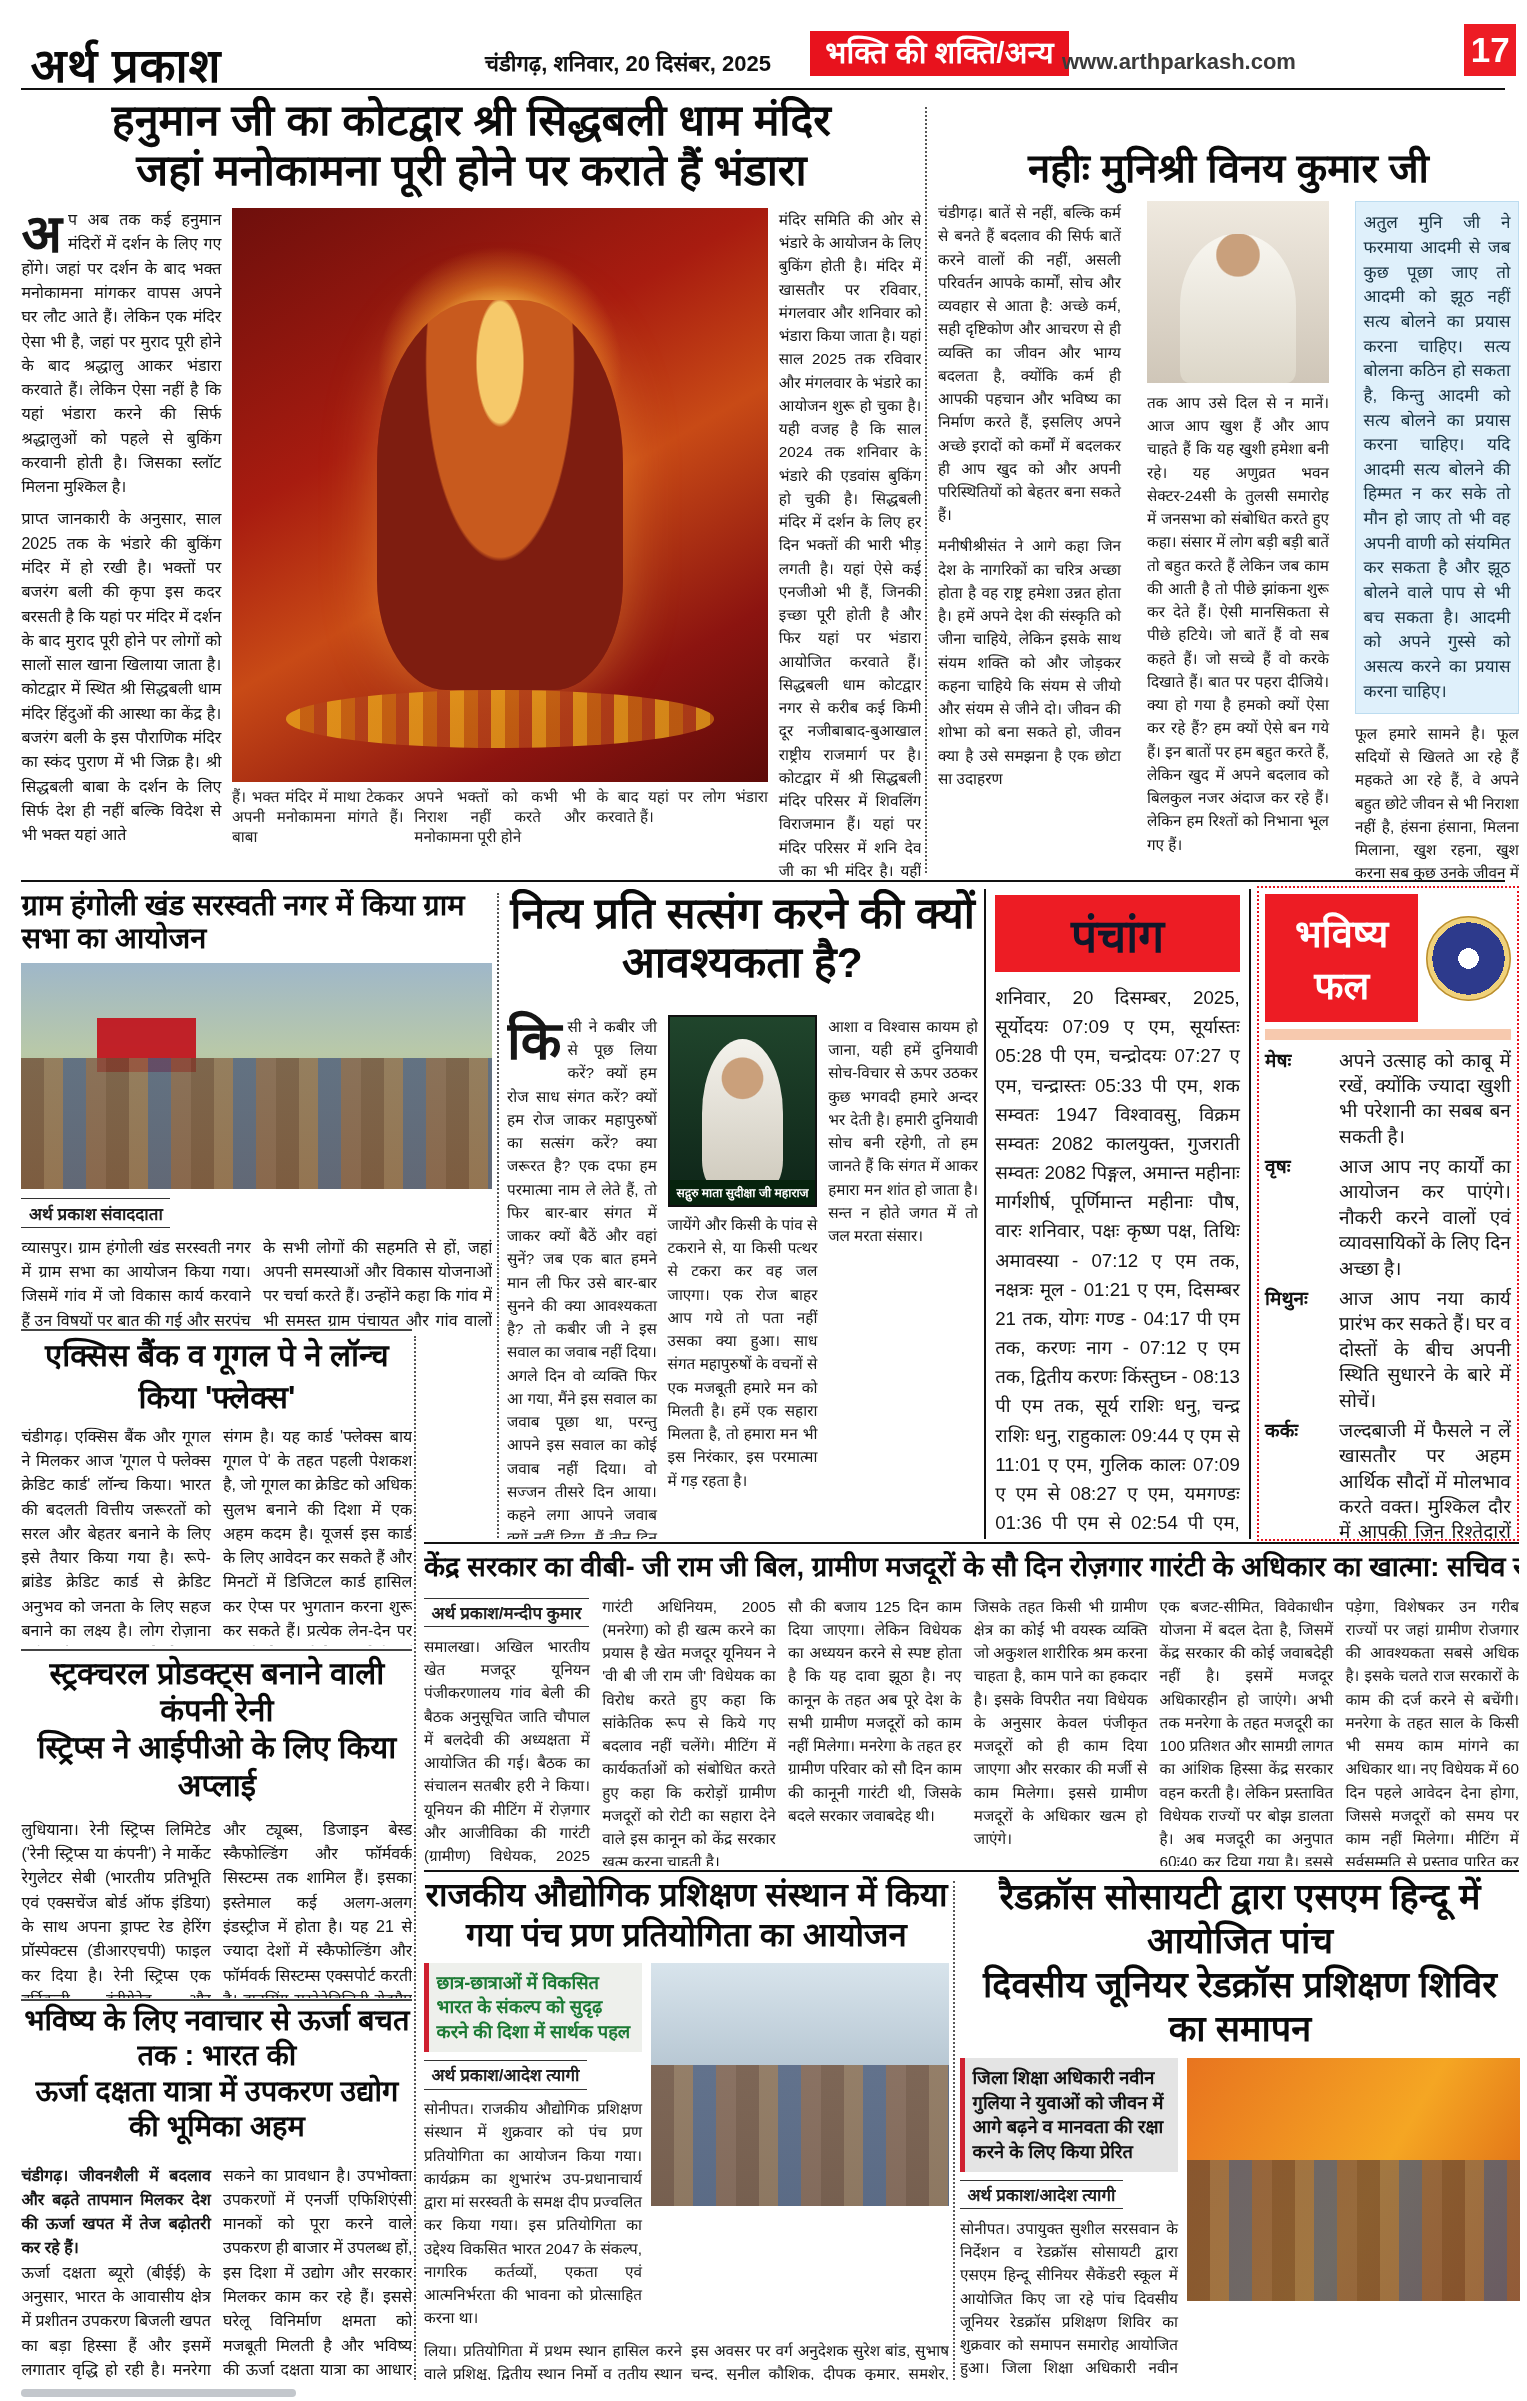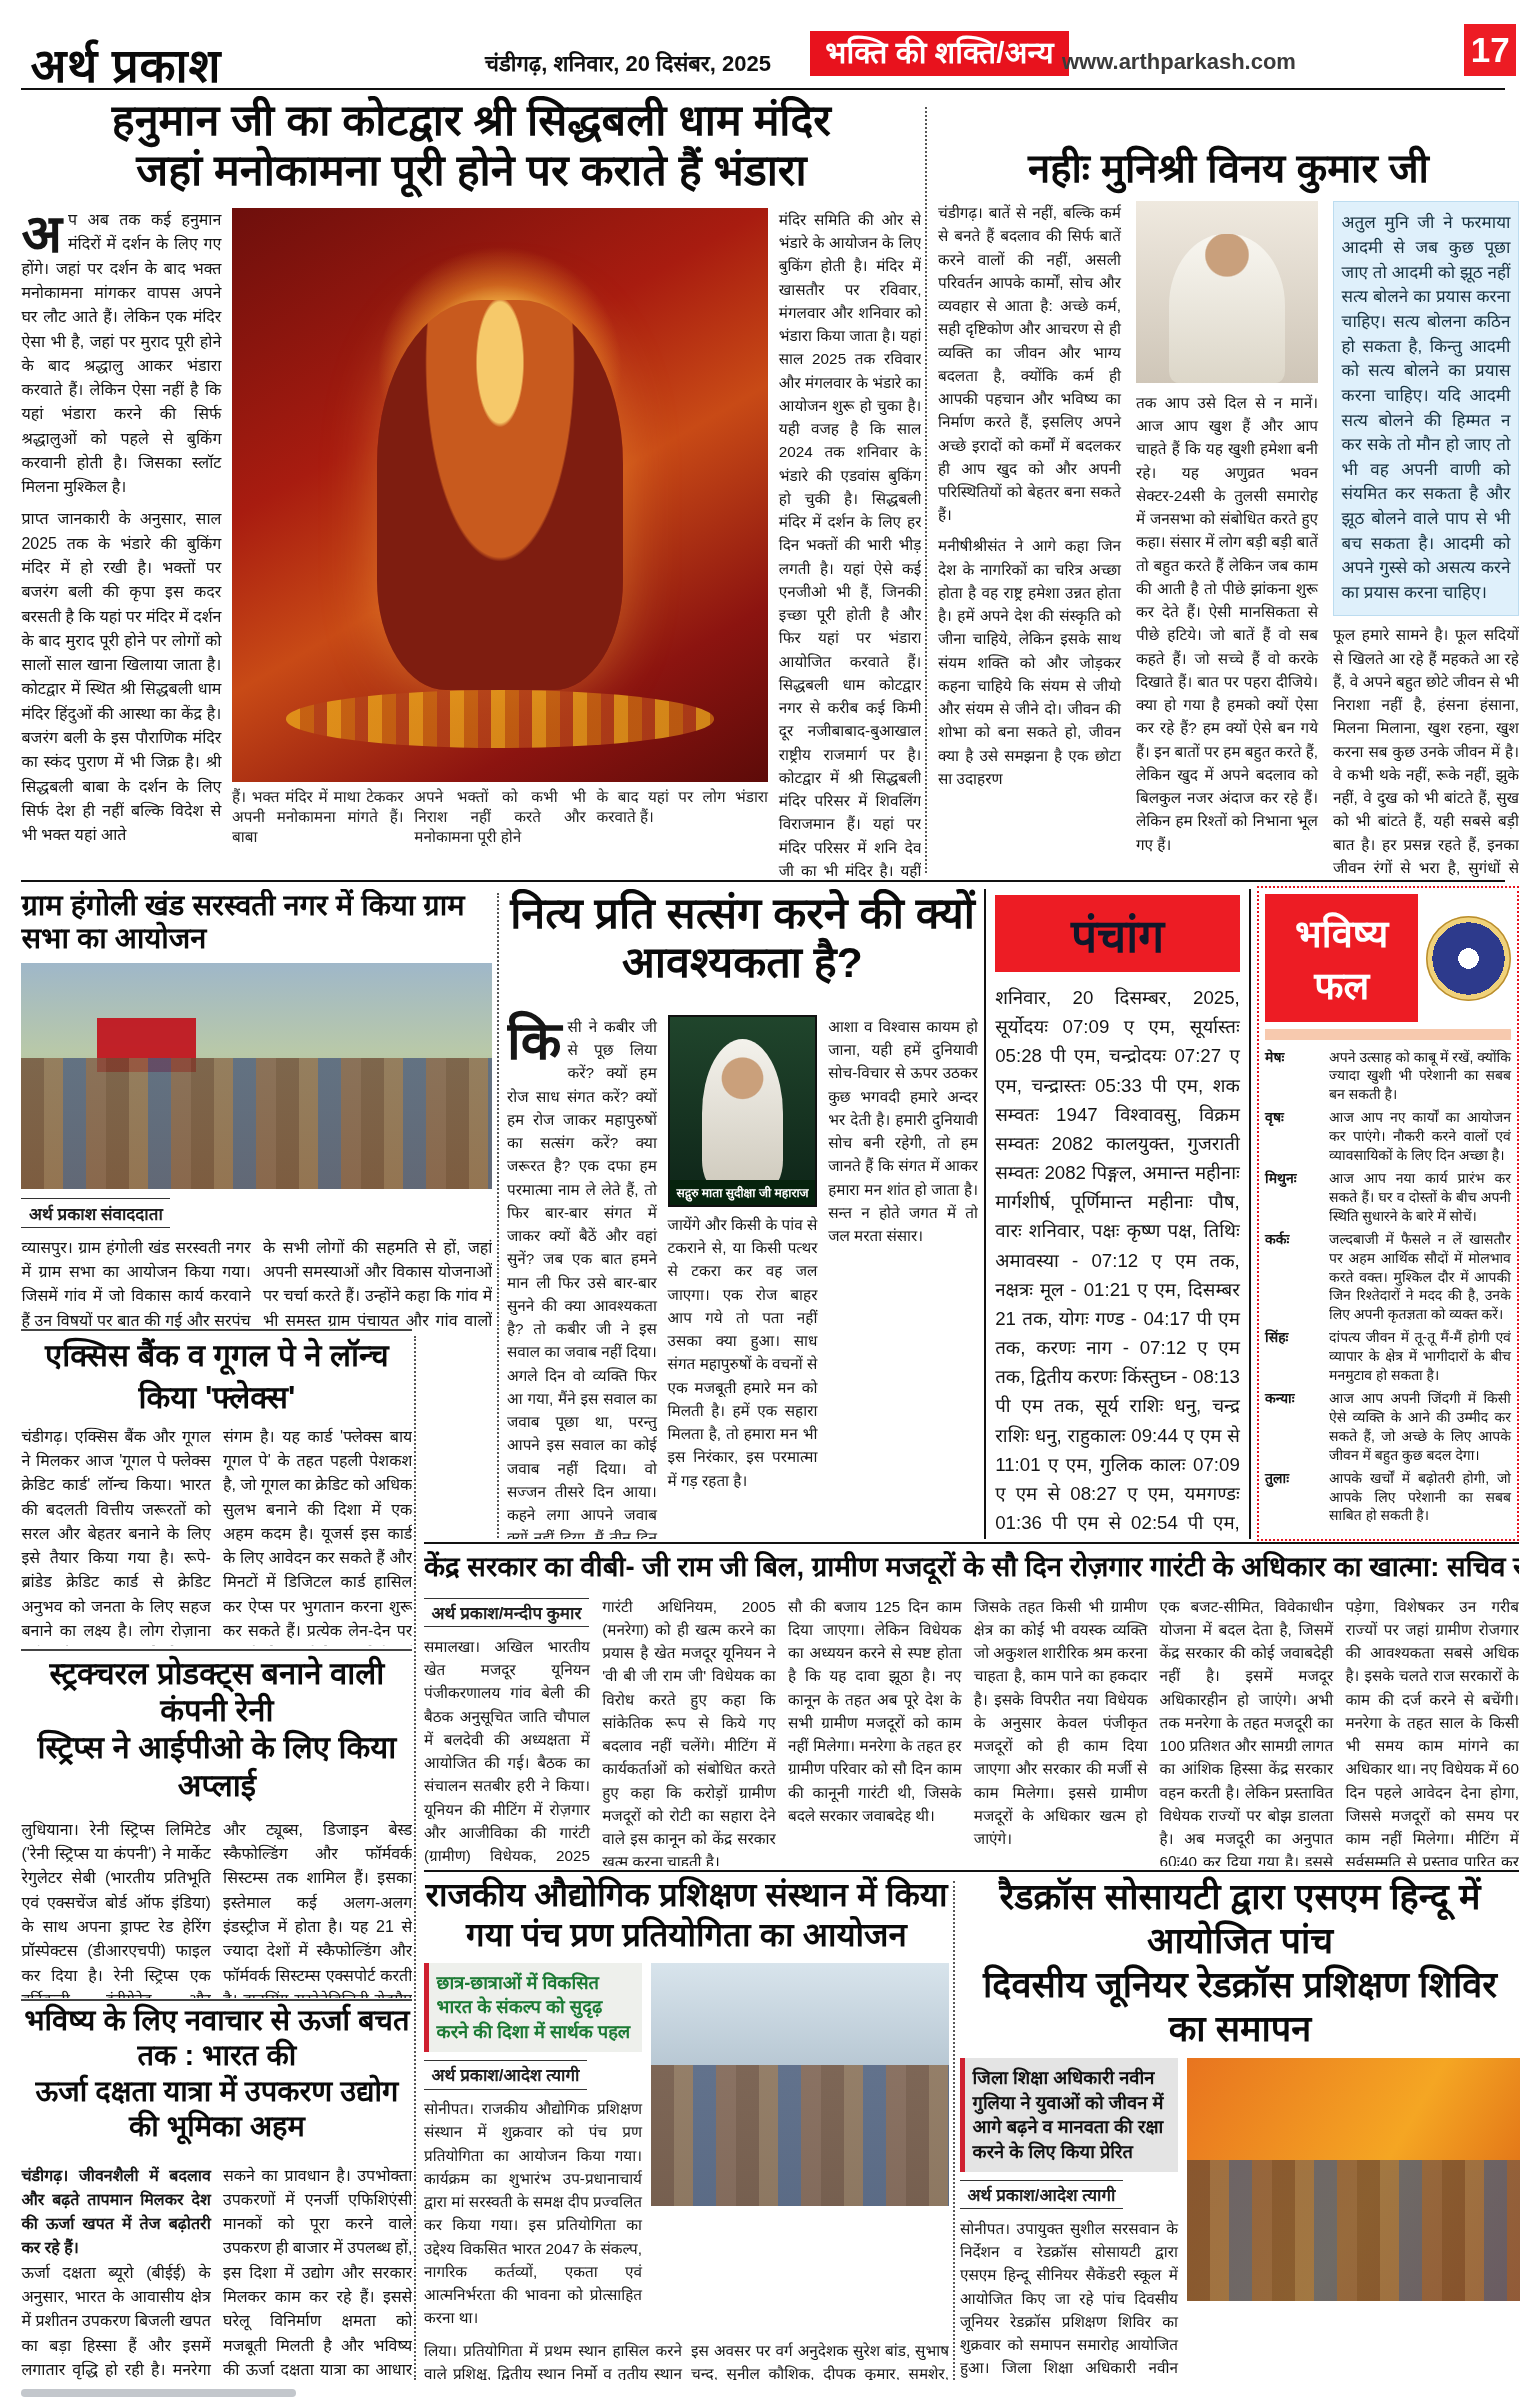--- a/index.html
+++ b/index.html
@@ -40,21 +40,21 @@
      background:radial-gradient(ellipse at 50% 16%, #f6c96a 0 13%, #c85a1e 14% 42%, #7e1d10 43% 100%);
      box-shadow:0 0 53px rgba(255,180,60,.4)}
   .garland{position:absolute;left:10%;bottom:6%;width:80%;height:10%;border-radius:50%;
      background:repeating-linear-gradient(90deg,#e9a31b 0 13.7px,#c96a12 13.7px 27.5px,#b5441a 27.5px 41px);opacity:.8}
   .caption3{display:flex;gap:10.7px;margin-top:5.3px;font-size:15.3px;line-height:1.3;color:#222}
   .caption3 span{flex:1;text-align:justify}
   .lead-cr{flex:1}
   
   #karm{left:938px;top:96px;width:581px;height:784px}
   #karm .hl{font-size:40px;line-height:1.2;margin-bottom:9.2px}
-  .karm-row{display:flex;gap:15px}
+  .karm-row{display:flex;gap:26px}
   .kc1{width:183px;flex:none}
   .kc2{width:182px;flex:none}
   .kc3{flex:1}
   .photo-monk{height:182px;margin-bottom:7.6px;position:relative;overflow:hidden;
      background:linear-gradient(#efe9df,#cfc6b8)}
   .monk{position:absolute;left:18%;bottom:0;width:64%;height:82%;border-radius:48% 48% 8% 8%;
      background:radial-gradient(circle at 50% 14%, #c9a07c 0 15%, transparent 16%),linear-gradient(#f8f6f0,#dcd6c8)}
   .bluebox{background:#dff0fb;border:0.8px solid #bcdcf0}
   .bbt{background:#29abe2;color:#fff;font-size:25px;font-weight:900;text-align:center;padding:7.6px 3.1px;line-height:1.3}
   .bbb{font-size:17px;line-height:1.45;padding:9.2px 7.6px;text-align:justify;color:#15303f}
@@ -83,21 +83,21 @@
   .ptitle{background:#ed1c24;color:#0f172a;font-size:46px;font-weight:900;text-align:center;padding:7.6px 0;margin:3.1px 0 10.7px}
   .ptext{font-size:18.7px;line-height:1.56;text-align:justify;font-weight:500}
   
   #bhav{left:1257px;top:886px;width:262px;height:655px;border:2.3px dotted #e8121d;padding:6.1px 6.1px}
   .bhead{display:flex;align-items:center;gap:7.6px}
   .btitle{flex:1;background:#ed1c24;color:#fff;font-size:38px;font-weight:900;text-align:center;padding:12.2px 3.1px}
   .wheel{width:85px;height:85px;border-radius:50%;flex:none;
      background:radial-gradient(circle,#ffffff 0 17%,#2d3a8c 17% 60%,#f0d27a 60% 76%,#fdf6e3 76% 90%,#caa84e 90%);
      box-shadow:0 0 0 1.5px #b98d2f inset}
   .bstrip{height:11.4px;background:#f7c9ae;margin:6.1px 0 7.6px}
-  .rashi{display:flex;gap:6px;font-size:14px;line-height:1.34;margin-bottom:4.6px}
+  .rashi{display:flex;gap:16px;font-size:19px;line-height:1.34;margin-bottom:4.6px}
   .rname{width:58px;flex:none;font-weight:800}
   .rtext{flex:1;text-align:justify}
   
   #flexa{left:21.4px;top:1333px;width:391px;height:313px}
   #flexa .hl{font-size:31px;margin-bottom:7.6px}
   #struct{left:21.4px;top:1655px;width:391px;height:343px}
   #struct .hl{font-size:31px;line-height:1.2;margin-bottom:14px}
   #energy{left:21.4px;top:2003px;width:391px;height:377px}
   #energy .hl{font-size:29px;line-height:1.22;margin-bottom:19px}
   .lede{font-weight:700}

